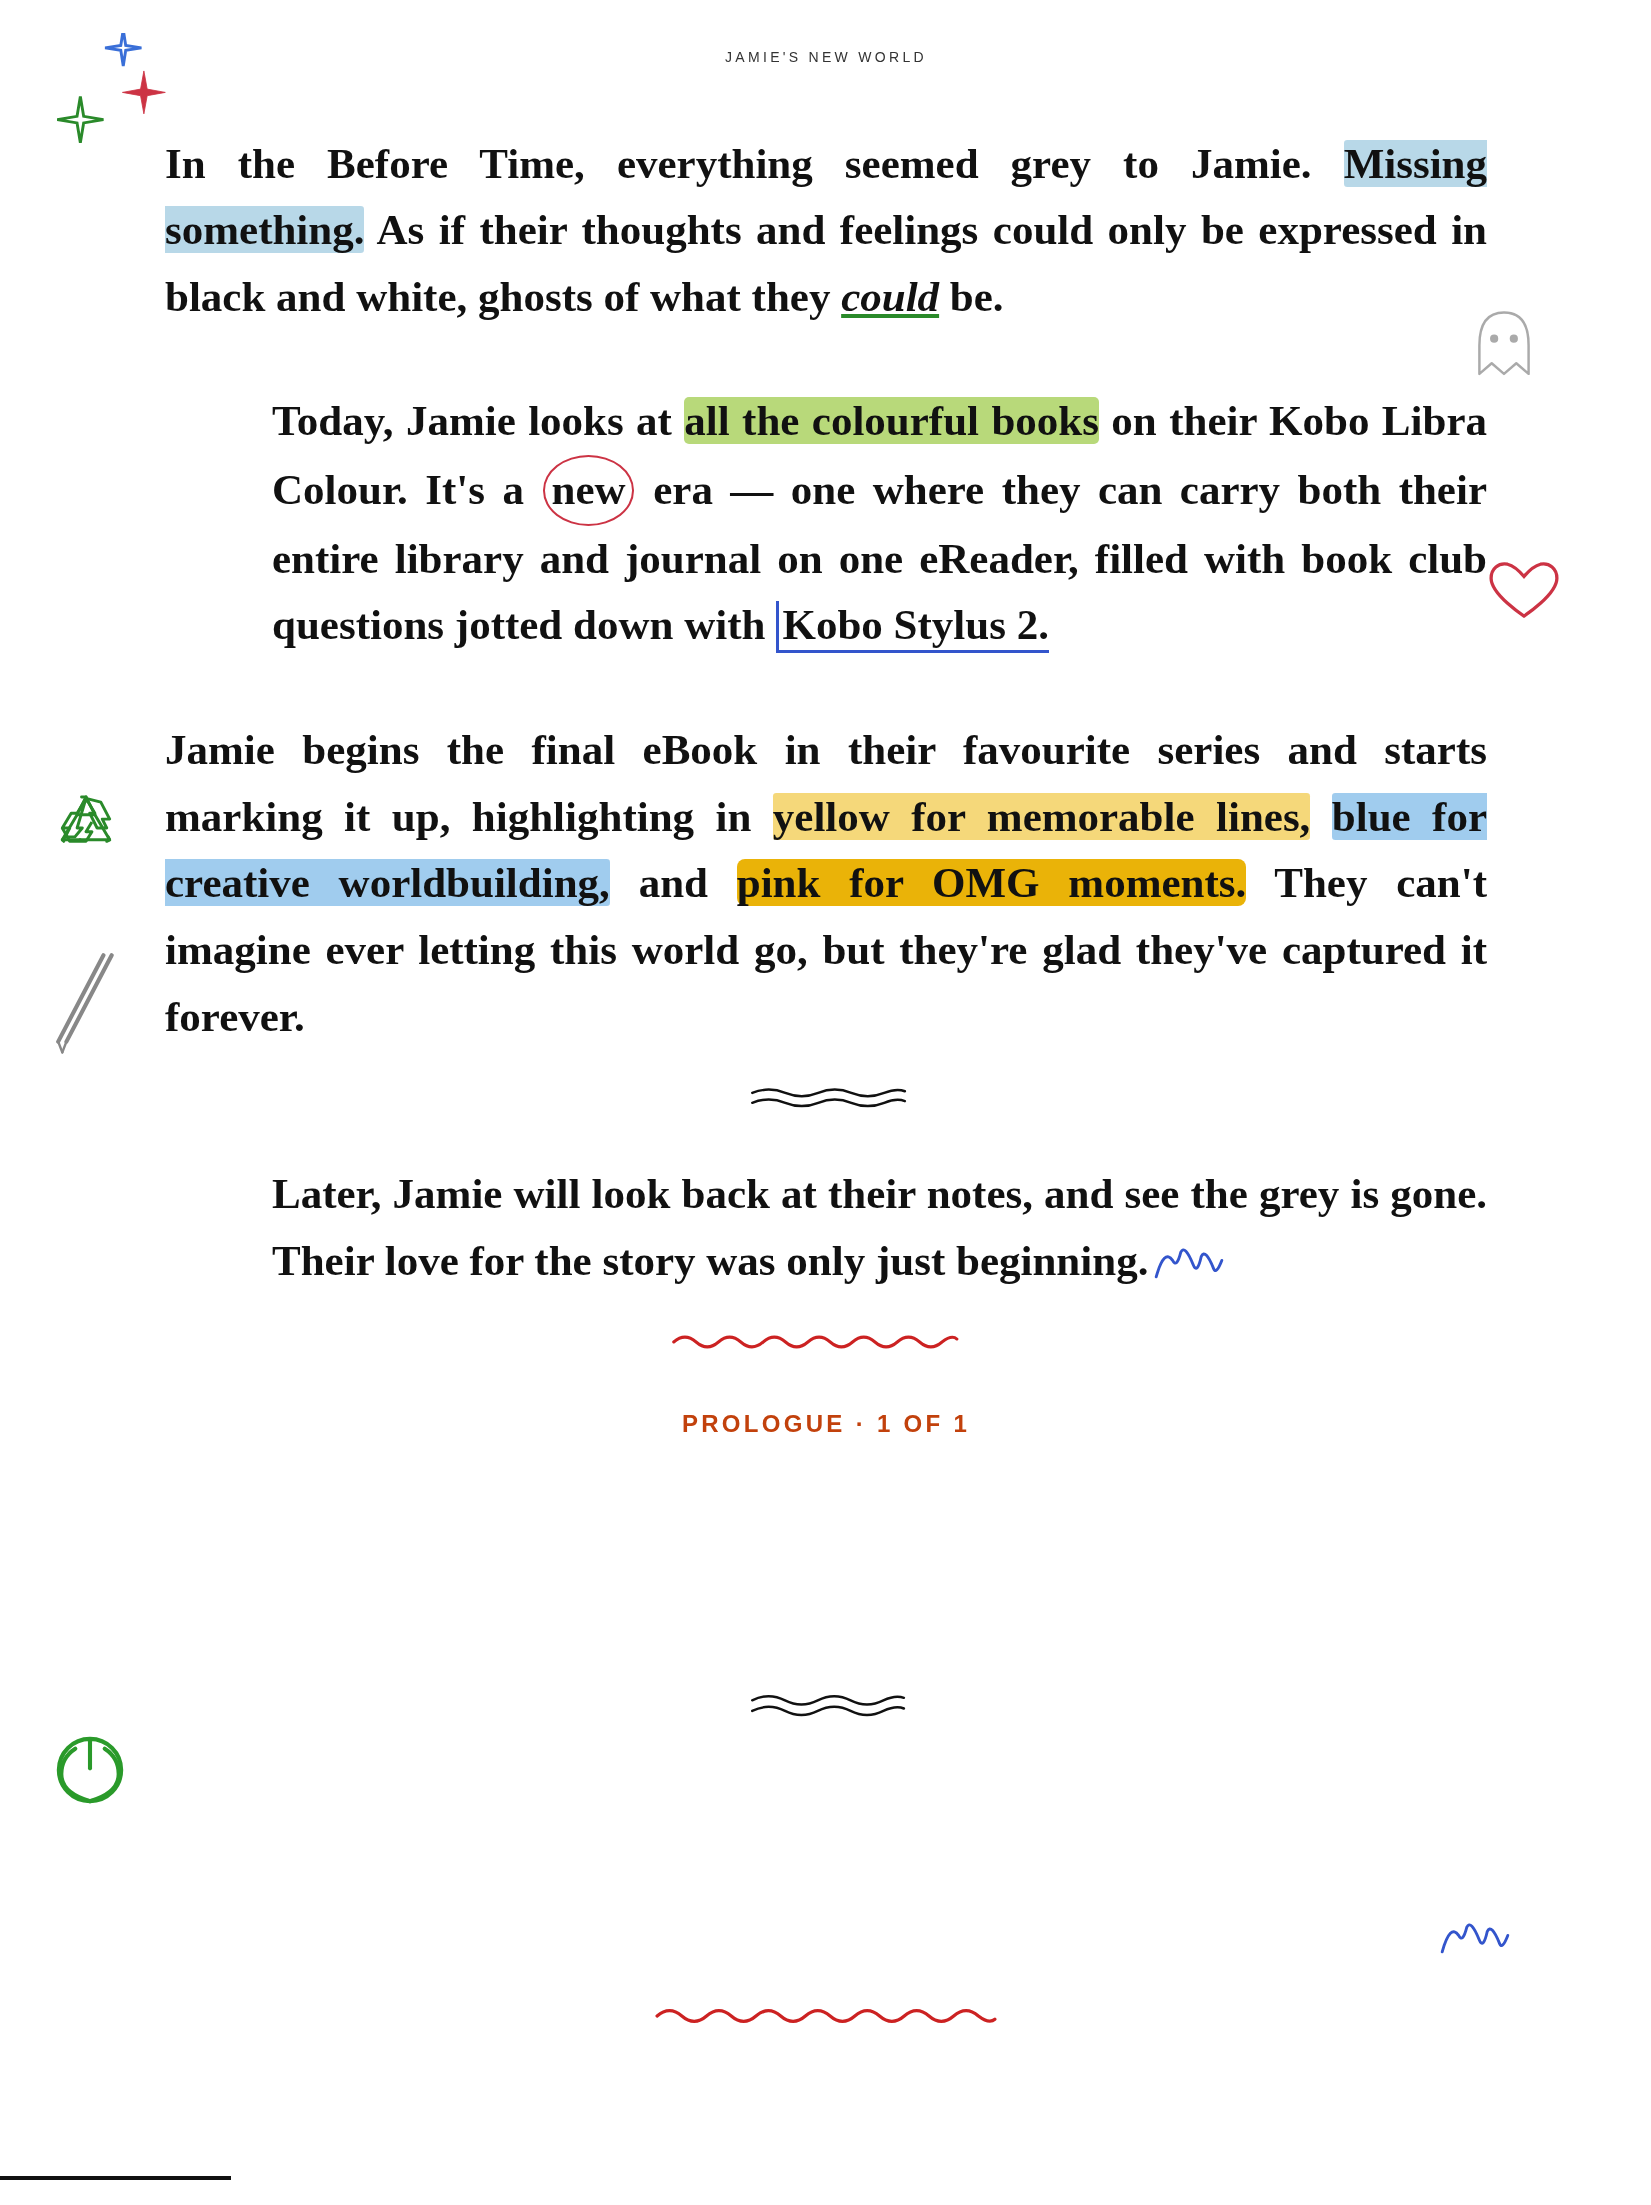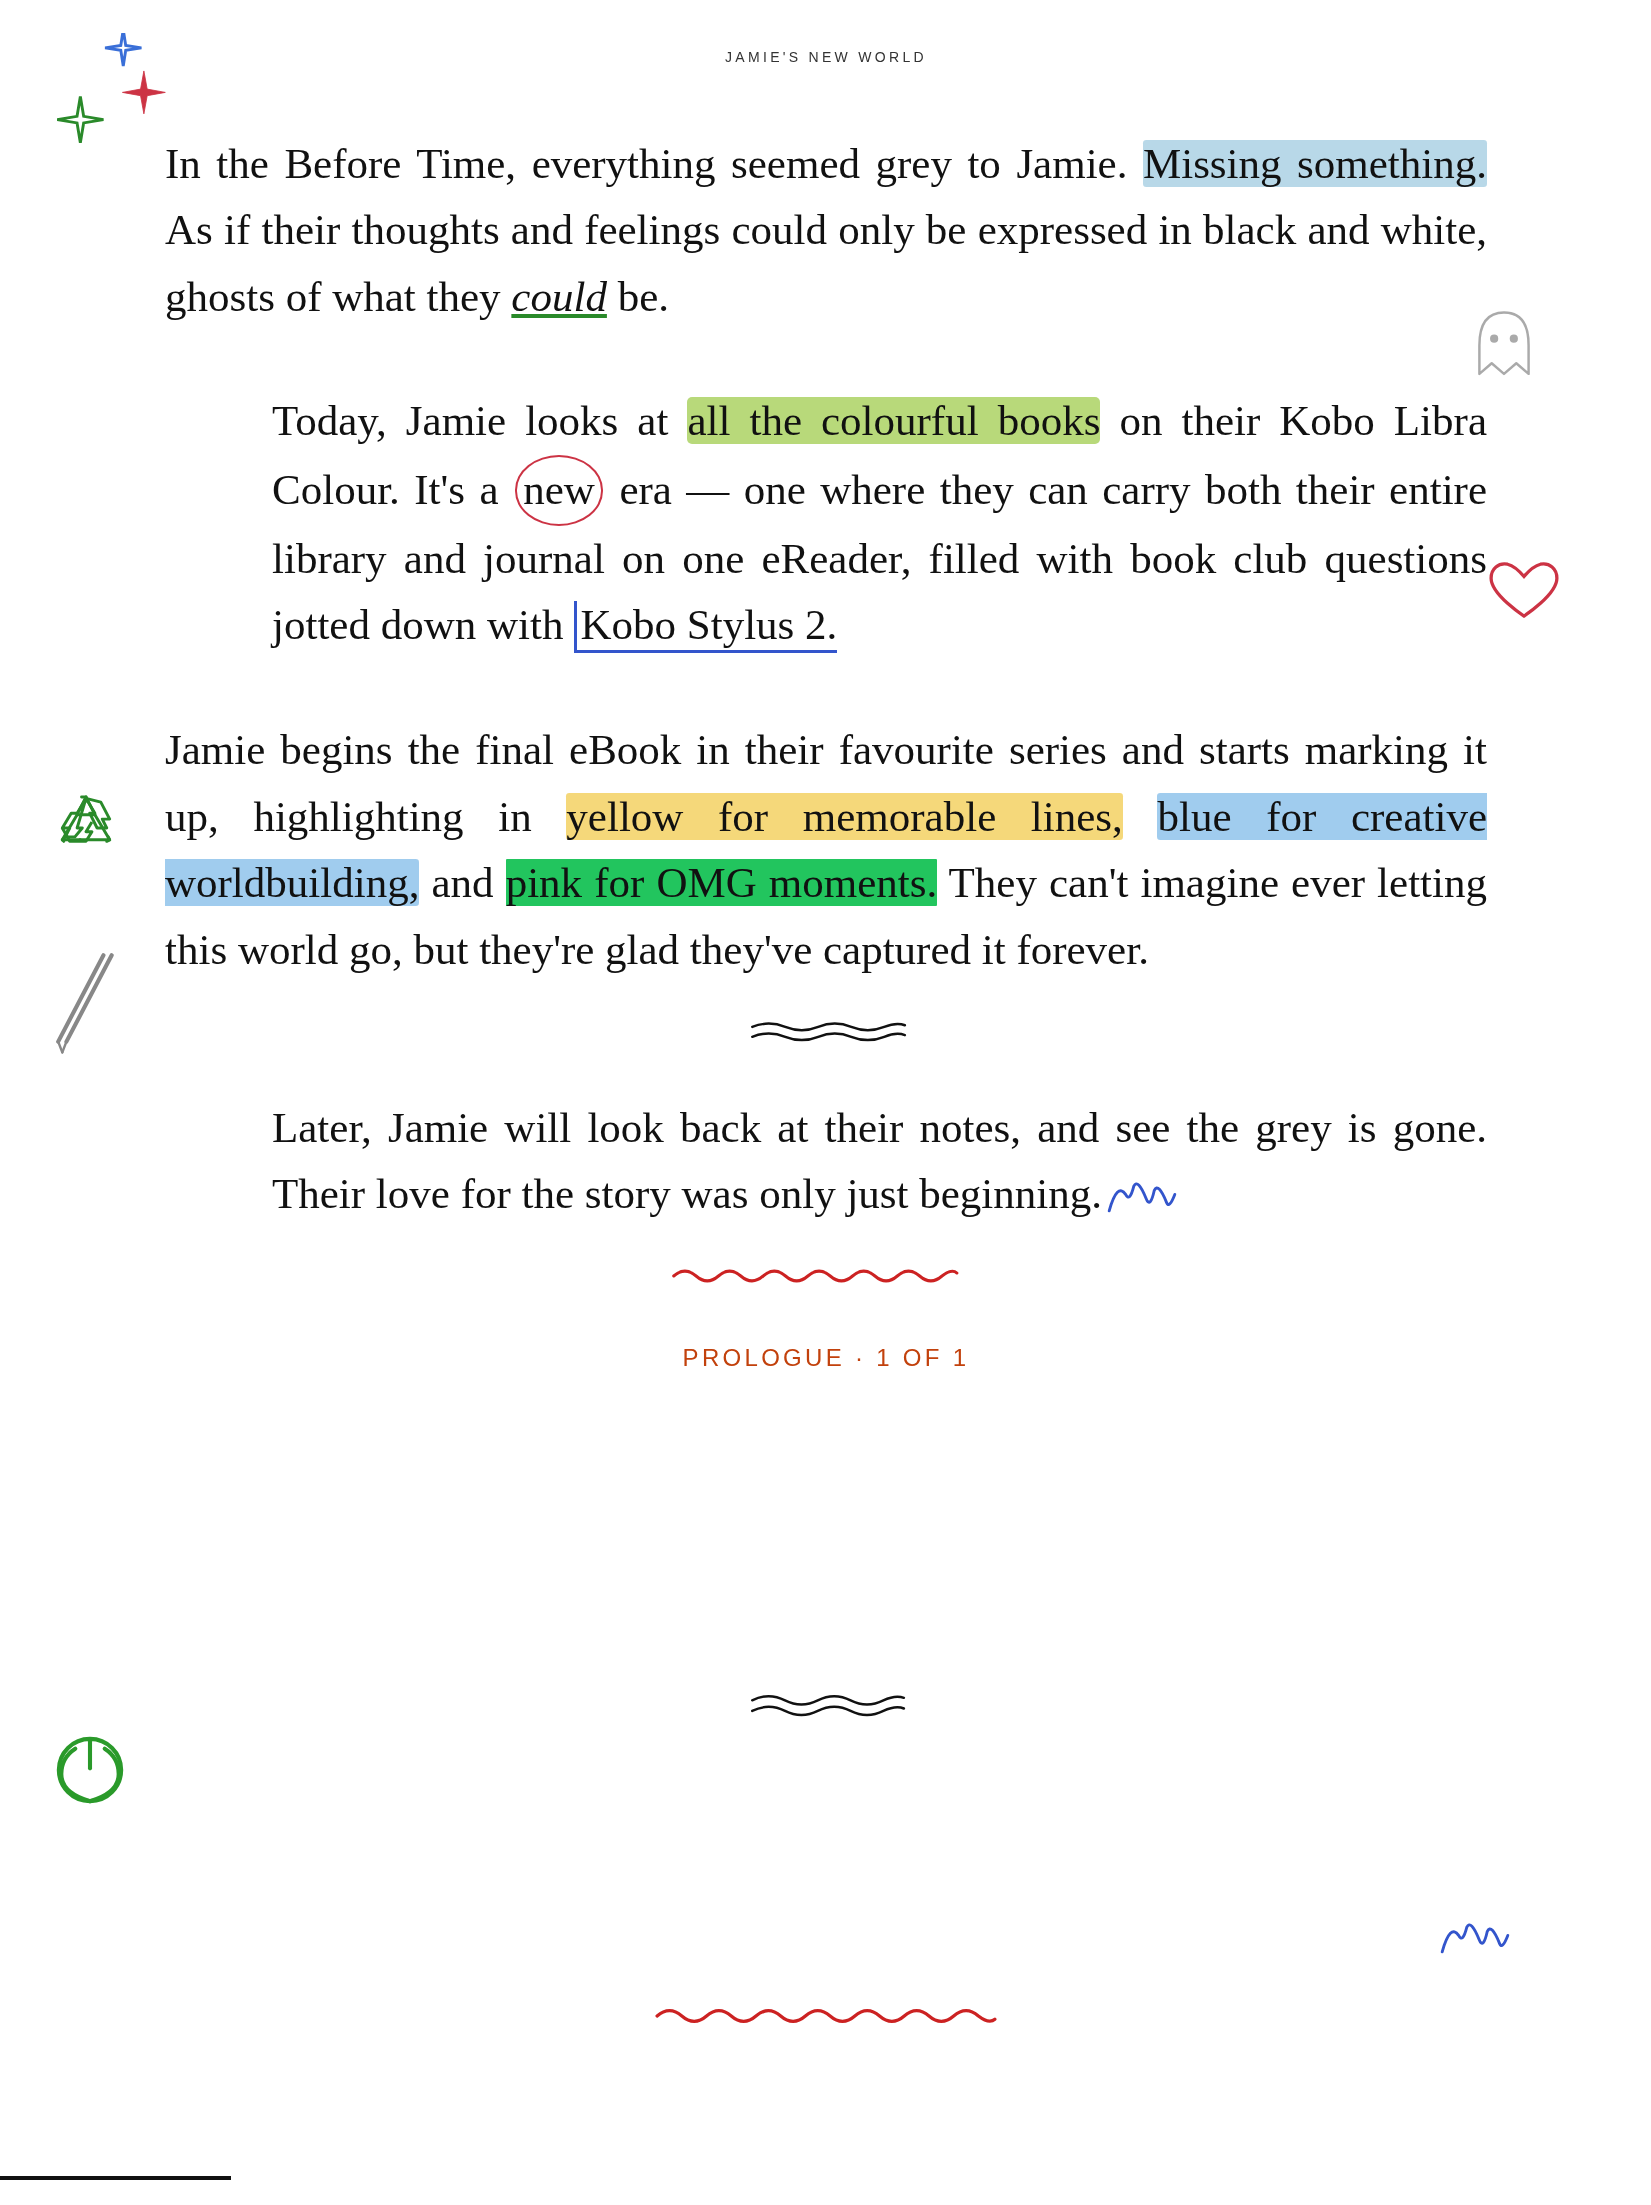--- a/index.html
+++ b/index.html
@@ -18,20 +18,21 @@
       letter-spacing: 3.3px;
       font-size: 14px;
       font-family: Arial, sans-serif;
       color: #333;
       font-weight: normal;
     }
 
     .page-content {
       padding: 49px 165px 66px 165px;
       margin-top: 16.5px;
+      font-weight: bold;
     }
 
     .paragraph {
       font-size: 43px;
       line-height: 1.55;
       text-align: justify;
       margin-bottom: 58px;
       color: #111;
     }
 
@@ -44,22 +45,22 @@
       background-color: #f5d87a;
       border-radius: 3.3px;
     }
 
     .highlight-green {
       background-color: #b8d97a;
       border-radius: 5px;
     }
 
     .highlight-pink {
-      background-color: #22c55e;
-      border-radius: 1px;
+      background-color: #eab308;
+      border-radius: 8px;
     }
 
     .underline-plain {
       text-decoration: underline;
       text-decoration-color: #333;
       text-underline-offset: 3.3px;
     }
 
     .italic-underline {
       font-style: italic;

